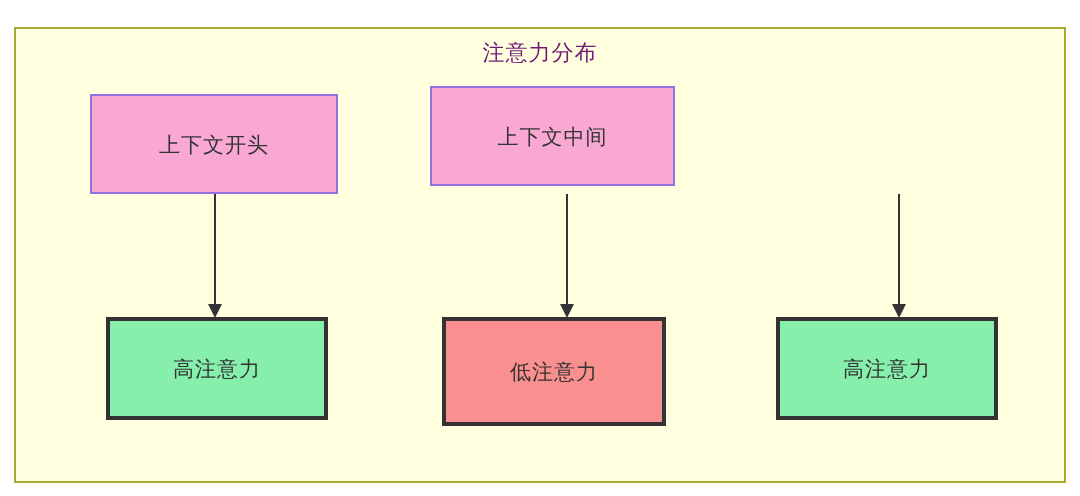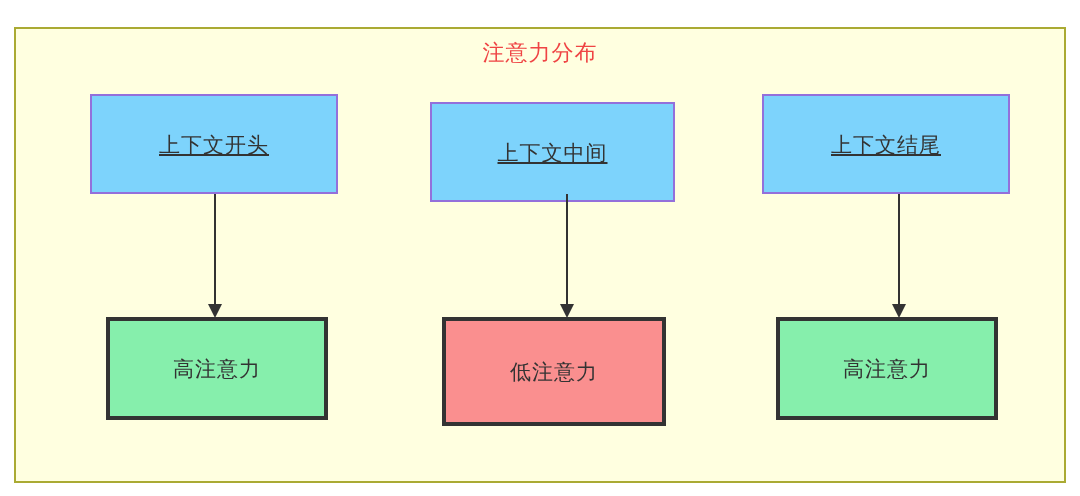--- a/index.html
+++ b/index.html
@@ -29,58 +29,57 @@
 
   #diagram-title {
     position: absolute;
     left: 0;
     top: 0;
     width: 100%;
     text-align: center;
     margin-top: 10px;
     font-size: 22px;
     line-height: 28px;
-    color: #ef4444;
+    color: #701a75;
     white-space: nowrap;
     letter-spacing: 1px;
   }
 
   
   .node {
     position: absolute;
     box-sizing: border-box;
     display: flex;
     align-items: center;
     justify-content: center;
     font-size: 21px;
     line-height: 1;
     letter-spacing: 1px;
     color: #333333;
     white-space: nowrap;
   }
 
   .node-source {
-    background: #7dd3fc;
+    background: #f9a8d4;
     border: 2px solid #9370db;
-    text-decoration: underline;
   }
 
   .node-high {
     background: #86efac;
     border: 4px solid #333333;
   }
 
   .node-low {
     background: #fa8f8f;
     border: 4px solid #333333;
   }
 
   
   #node-context-start  { left: 74px;  top: 65px; width: 248px; height: 100px; }
-  #node-context-middle { left: 414px; top: 73px; width: 245px; height: 100px; align-items: center; }
+  #node-context-middle { left: 414px; top: 57px; width: 245px; height: 100px; align-items: center; }
   #node-context-end    { left: 746px; top: 65px; width: 248px; height: 100px; }
 
   
   #node-attention-start  { left: 90px;  top: 288px; width: 222px; height: 103px; }
   #node-attention-middle { left: 426px; top: 288px; width: 224px; height: 109px; }
   #node-attention-end    { left: 760px; top: 288px; width: 222px; height: 103px; }
 
   
   .connector {
     position: absolute;
@@ -103,23 +102,20 @@
   <div id="diagram-title">注意力分布</div>
 
   <div class="node node-source" id="node-context-start">
     <span>上下文开头</span>
   </div>
 
   <div class="node node-source" id="node-context-middle">
     <span>上下文中间</span>
   </div>
 
-  <div class="node node-source" id="node-context-end">
-    <span>上下文结尾</span>
-  </div>
 
   <div class="connector" id="connector-start">
     <svg width="22" height="126" viewBox="0 0 22 126">
       <line x1="11" y1="0" x2="11" y2="112" stroke="#333333" stroke-width="2"></line>
       <polygon points="4,110 18,110 11,124" fill="#333333"></polygon>
     </svg>
   </div>
 
   <div class="connector" id="connector-middle">
     <svg width="22" height="126" viewBox="0 0 22 126">

